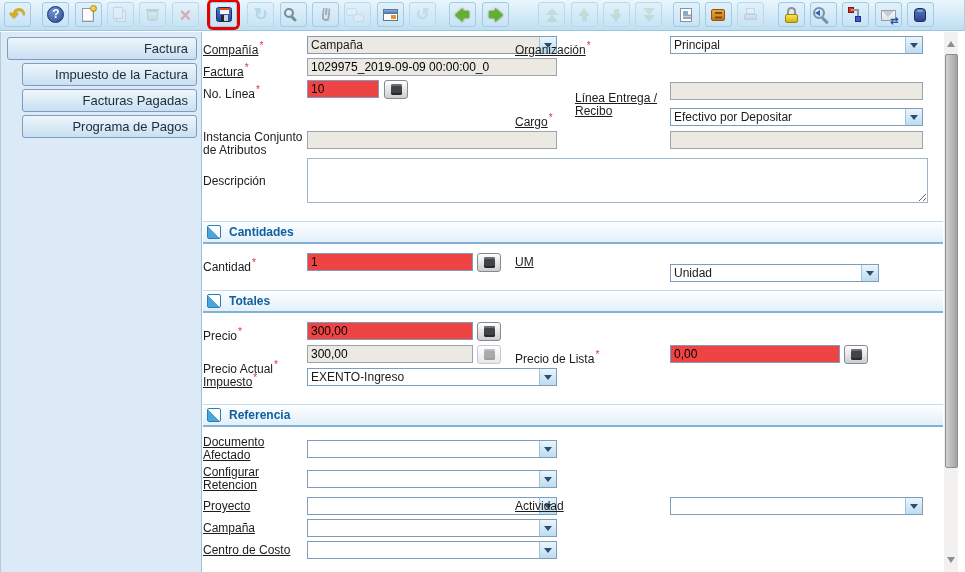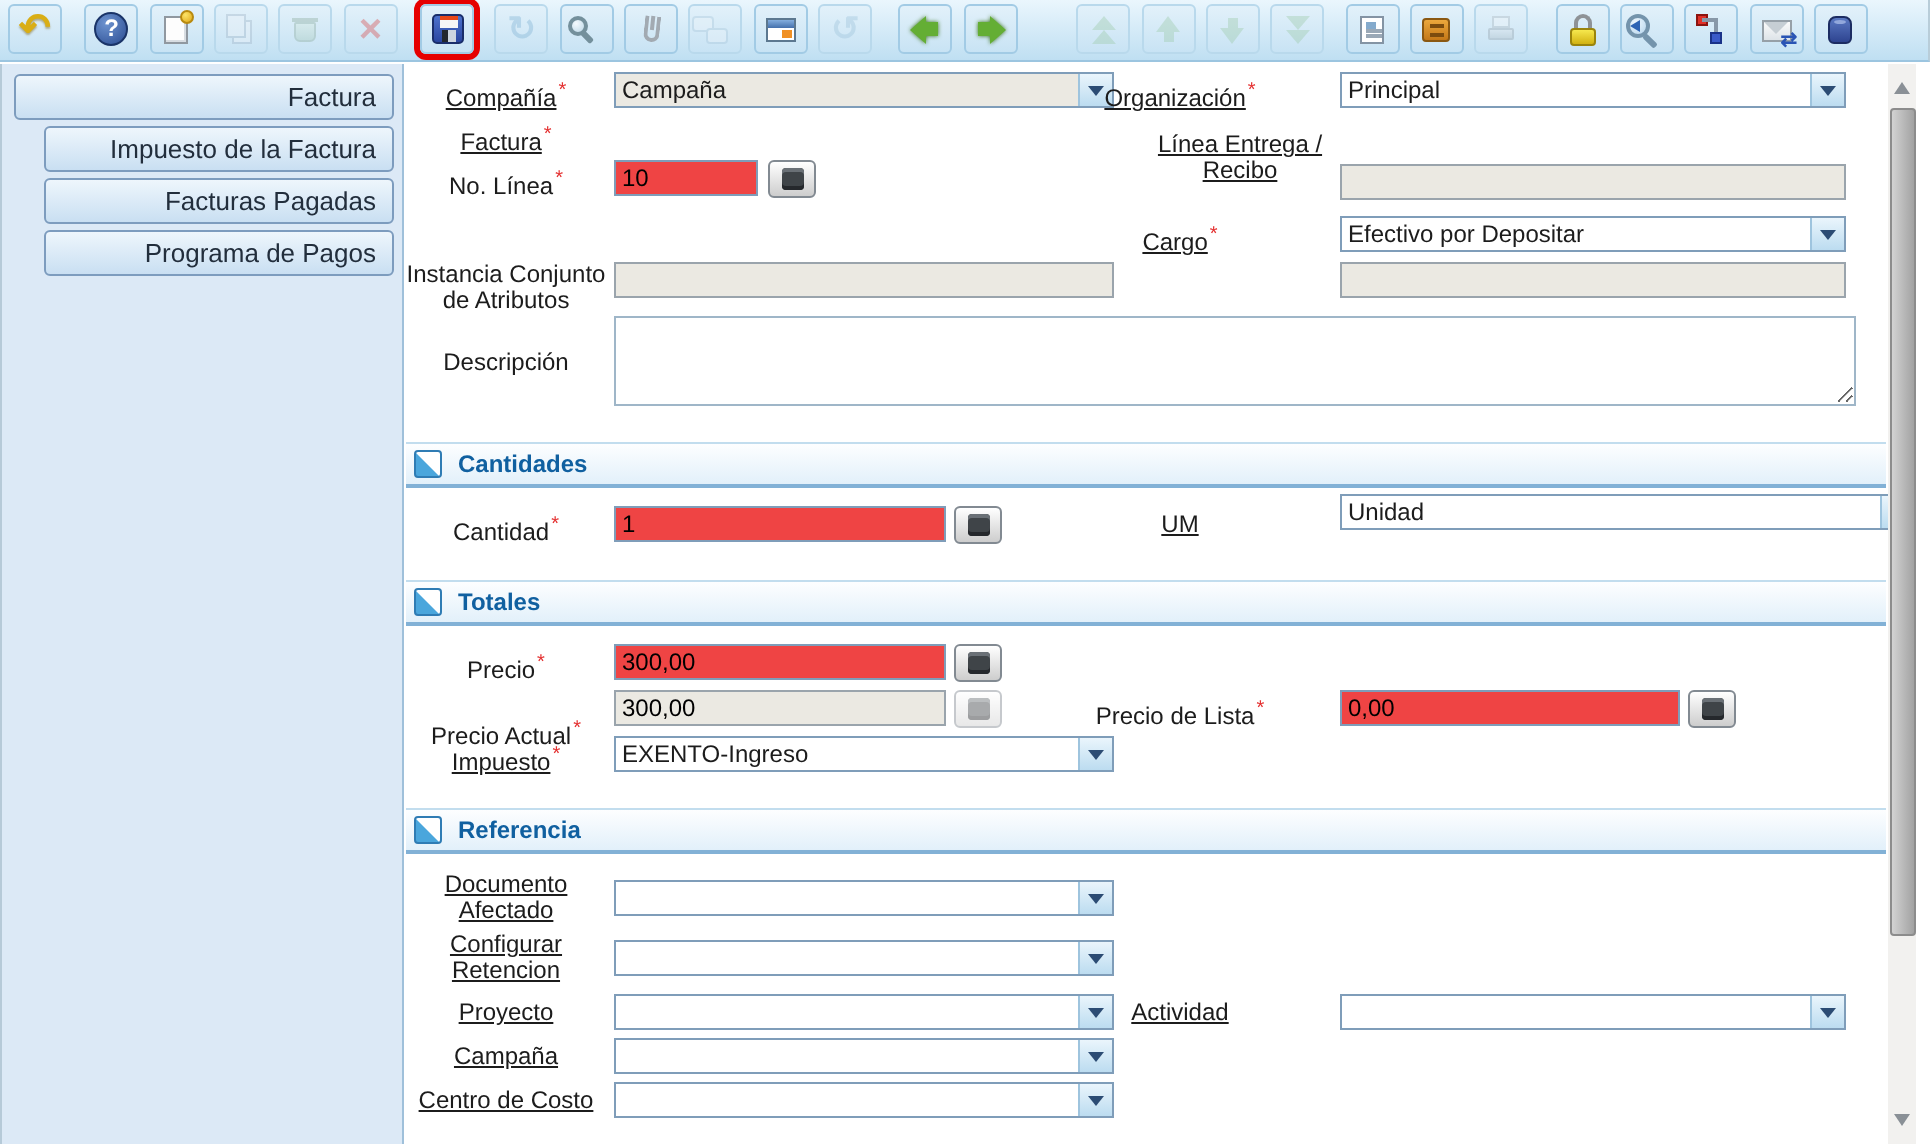--- a/index.html
+++ b/index.html
@@ -89,21 +89,21 @@
   #sidebar { position:absolute; left:0; top:32px; width:202px; bottom:0; box-sizing:border-box;
     background:#dcE9f6; border-right:1px solid #9fc0da; border-left:1px solid #b6cad8; padding-top:5px; }
   .stab { height:21px; line-height:21px; margin:0 4px 3px 6px; padding-right:8px; text-align:right;
     border:1px solid #7d9cbe; border-radius:3px; background:linear-gradient(#eef6fc,#c9dff2);
     font-size:13px; color:#222e3c; cursor:pointer; overflow:hidden; white-space:nowrap; }
   .stab.lvl1 { margin-left:21px; }
   .stab.active { background:#fbfdff; font-weight:bold; margin-right:2px; box-shadow:0 1px 2px rgba(60,90,120,.3); }
 
   
   #form { position:absolute; left:203px; top:32px; width:762px; bottom:0; background:#fff; }
-  .flab { position:absolute; left:0; width:100px; text-align:center; font-size:12px; line-height:13px; color:#1c1c1c; }
+  .flab { position:absolute; left:0; width:100px; text-align:left; font-size:12px; line-height:13px; color:#1c1c1c; }
   .flab .t { }
   .flab.u .t { text-decoration:underline; cursor:pointer; }
   .rlab { left:312px; width:150px; }
   .rlab.narrow { left:372px; width:90px; }
   .req { color:#e43030; font-size:10px; vertical-align:super; margin-left:1px; }
   .tin { position:absolute; height:18px; box-sizing:border-box; border:1px solid #7f9db9; background:#ef4444;
     font-family:inherit; font-size:12px; color:#000; padding:0 3px; }
   .tin.ro { background:#ebe9e2; border-color:#9aa4ac; }
   .combo { position:absolute; height:18px; box-sizing:border-box; border:1px solid #7f9db9; background:#fff;
     display:flex; cursor:pointer; }
@@ -238,25 +238,26 @@
         <span class="ct">Campaña</span>
         <span class="ca"></span>
       </div>
     <div class="flab rlab u" style="top:7px"><span class="t">Organización</span><span class="req">*</span></div>
     <div class="combo" style="top:4px;left:467px;width:253px">
         <span class="ct">Principal</span>
         <span class="ca"></span>
       </div>
 
     <div class="flab u" style="top:29px"><span class="t">Factura</span><span class="req">*</span></div>
+    <input class="tin ro" style="top: 26px; left: 104px; width: 250px;" readonly="" value="1029975_2019-09-09 00:00:00_0">
 
     <div class="flab" style="top:51px"><span class="t">No. Línea</span><span class="req">*</span></div>
     <input class="tin" style="top: 48px; left: 104px; width: 72px;" value="10">
     <button class="calc" style="top:48px;left:181px"></button>
-    <div class="flab rlab narrow u" style="top:34px"><span class="t">Línea Entrega / Recibo</span></div>
+    <div class="flab rlab narrow u" style="top:60px"><span class="t">Línea Entrega / Recibo</span></div>
     <input class="tin ro" style="top: 50px; left: 467px; width: 253px;" readonly="" value="">
 
     <div class="flab rlab u" style="top:79px"><span class="t">Cargo</span><span class="req">*</span></div>
     <div class="combo" style="top:76px;left:467px;width:253px">
         <span class="ct">Efectivo por Depositar</span>
         <span class="ca"></span>
       </div>
 
     <div class="flab" style="top:99px"><span class="t">Instancia Conjunto de Atributos</span></div>
     <input class="tin ro" style="top: 99px; left: 104px; width: 250px;" readonly="" value="">
@@ -266,21 +267,21 @@
     <textarea class="tarea" style="top: 126px; left: 104px; width: 621px; height: 45px;"></textarea>
 
     <div class="sec" style="top:189px">
       <span class="sicon"></span>
       <span class="stitle">Cantidades</span>
     </div>
     <div class="flab" style="top:224px"><span class="t">Cantidad</span><span class="req">*</span></div>
     <input class="tin" style="top: 221px; left: 104px; width: 166px;" value="1">
     <button class="calc" style="top:221px;left:274px"></button>
     <div class="flab rlab u" style="top:224px"><span class="t">UM</span></div>
-    <div class="combo" style="top:215px;left:467px;width:288px">
+    <div class="combo" style="top:232px;left:467px;width:209px">
         <span class="ct">Unidad</span>
         <span class="ca"></span>
       </div>
 
     <div class="sec" style="top:258px">
       <span class="sicon"></span>
       <span class="stitle">Totales</span>
     </div>
     <div class="flab" style="top:293px"><span class="t">Precio</span><span class="req">*</span></div>
     <input class="tin" style="top: 290px; left: 104px; width: 166px;" value="300,00">

